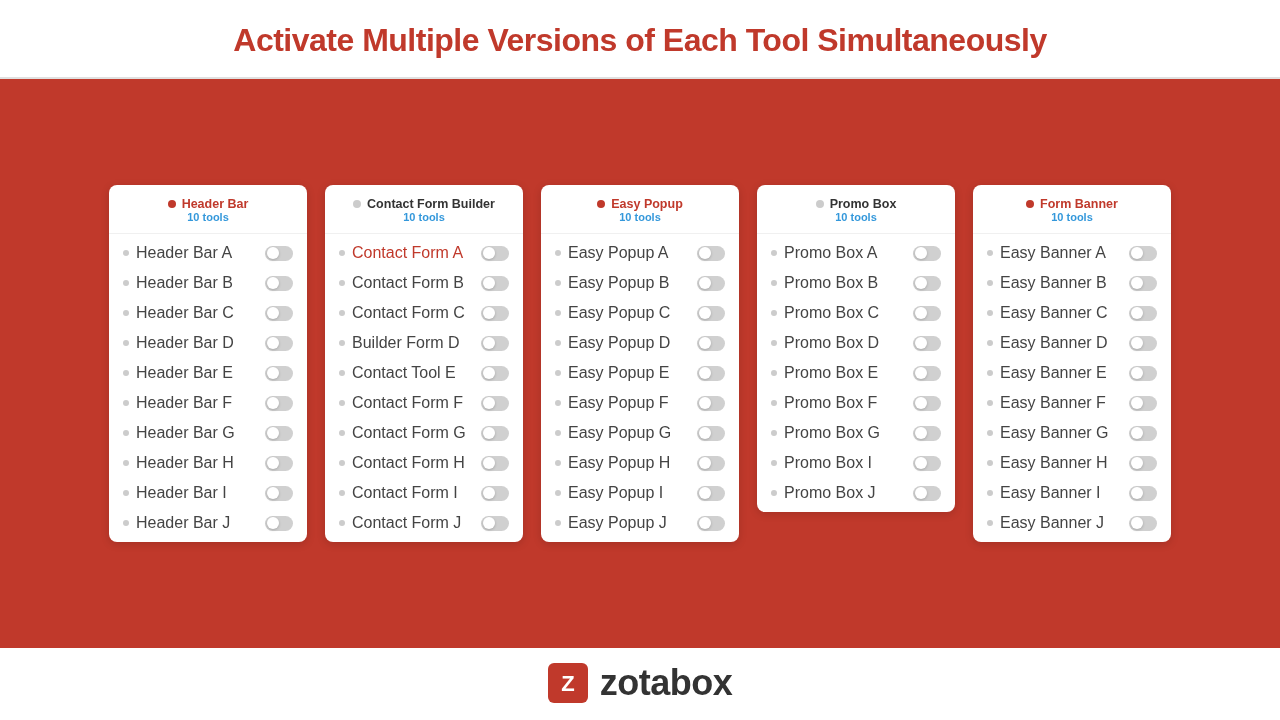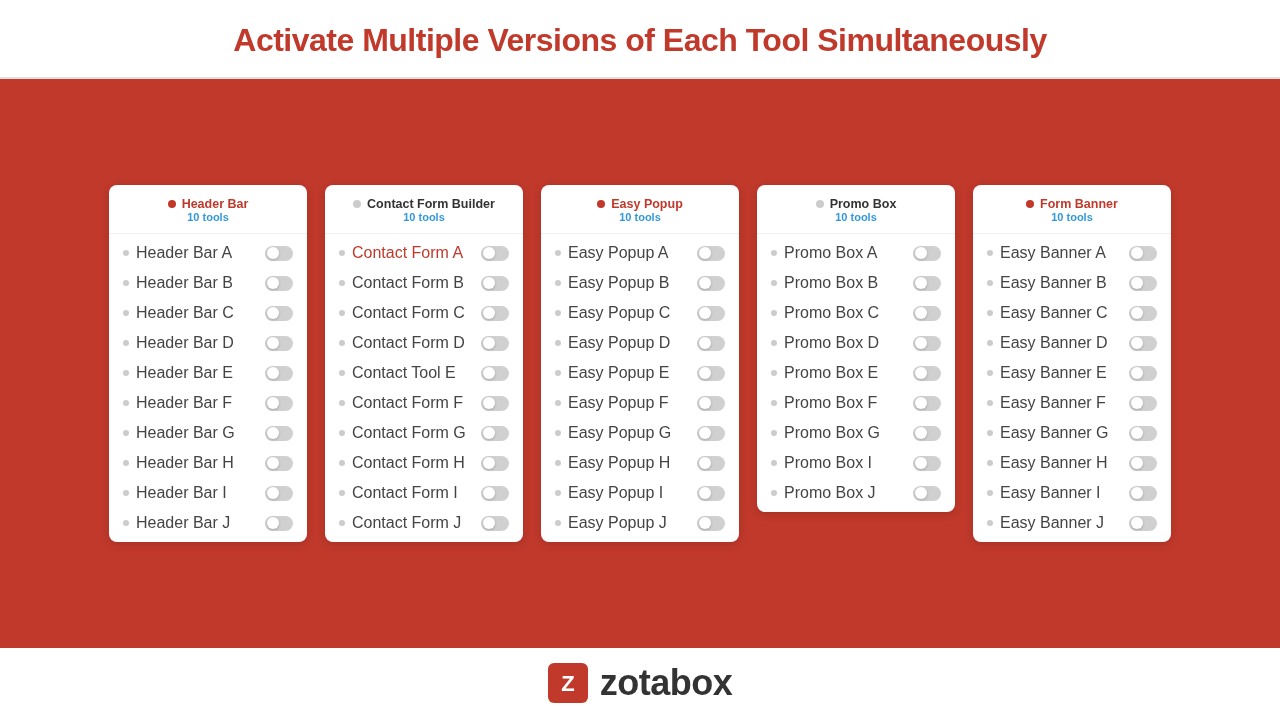--- a/index.html
+++ b/index.html
@@ -302,21 +302,21 @@
             <div class="card-item">
               <div class="item-left">
                 <div class="item-dot"></div>
                 <span class="item-label">Contact Form C</span>
               </div>
               <div class="toggle"></div>
             </div>
             <div class="card-item">
               <div class="item-left">
                 <div class="item-dot"></div>
-                <span class="item-label">Contact Form D</span>
+                <span class="item-label">Builder Form D</span>
               </div>
               <div class="toggle"></div>
             </div>
             <div class="card-item">
               <div class="item-left">
                 <div class="item-dot"></div>
                 <span class="item-label">Contact Tool E</span>
               </div>
               <div class="toggle"></div>
             </div>

